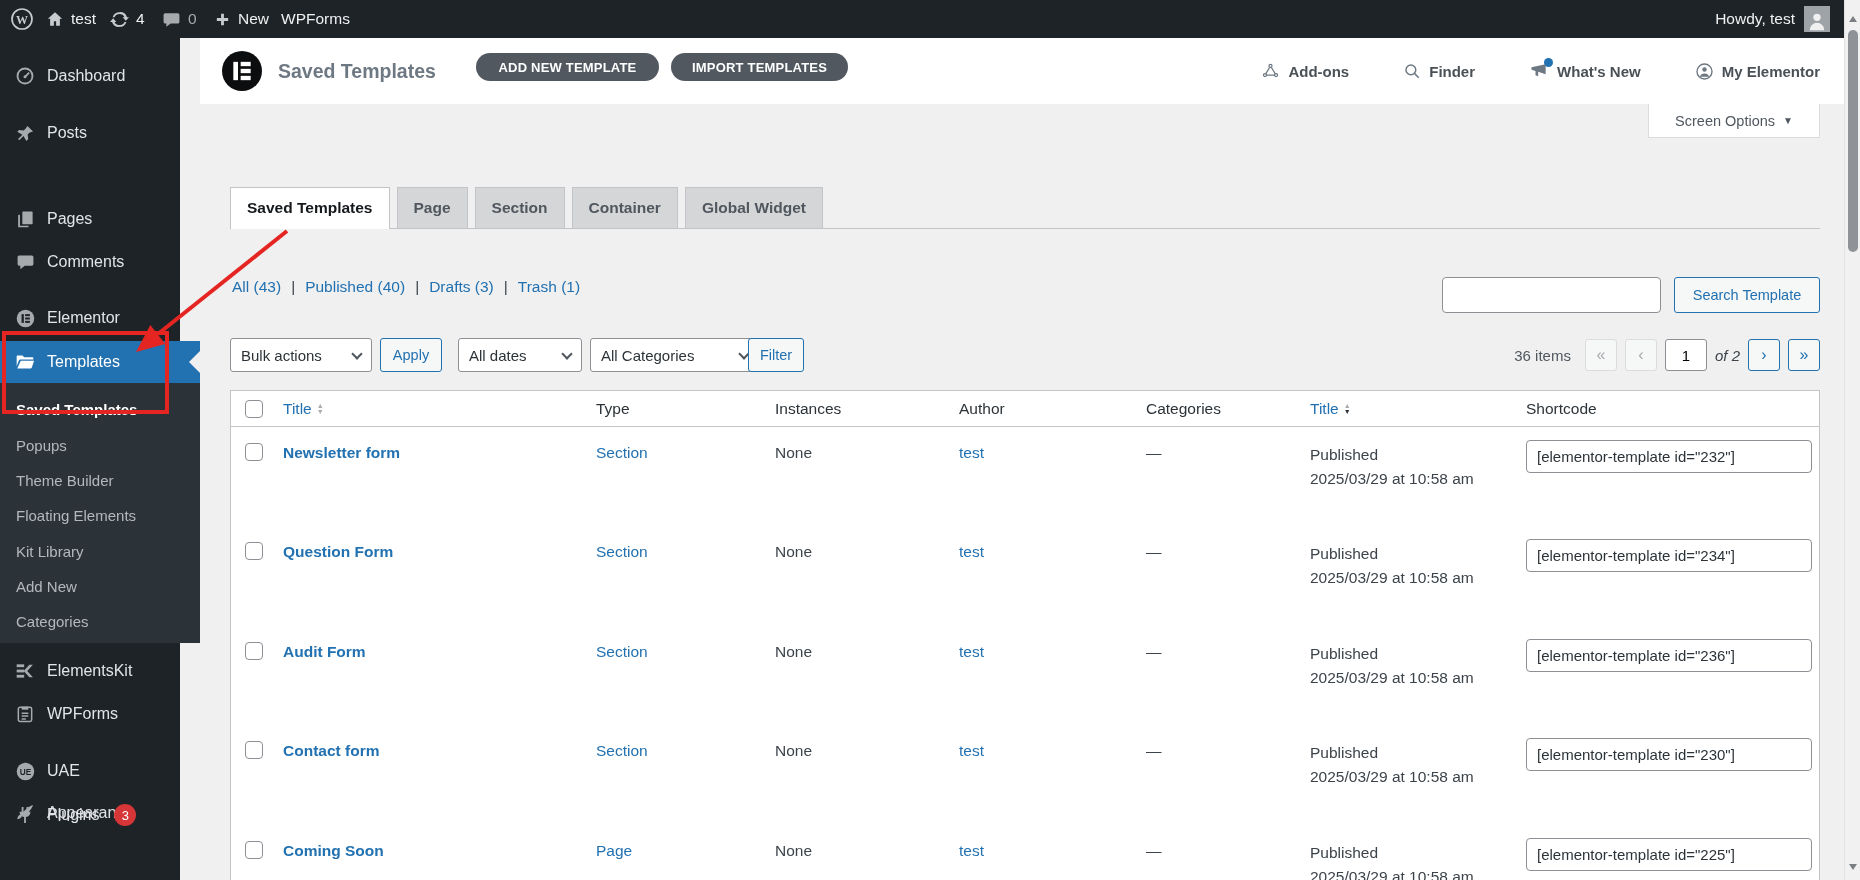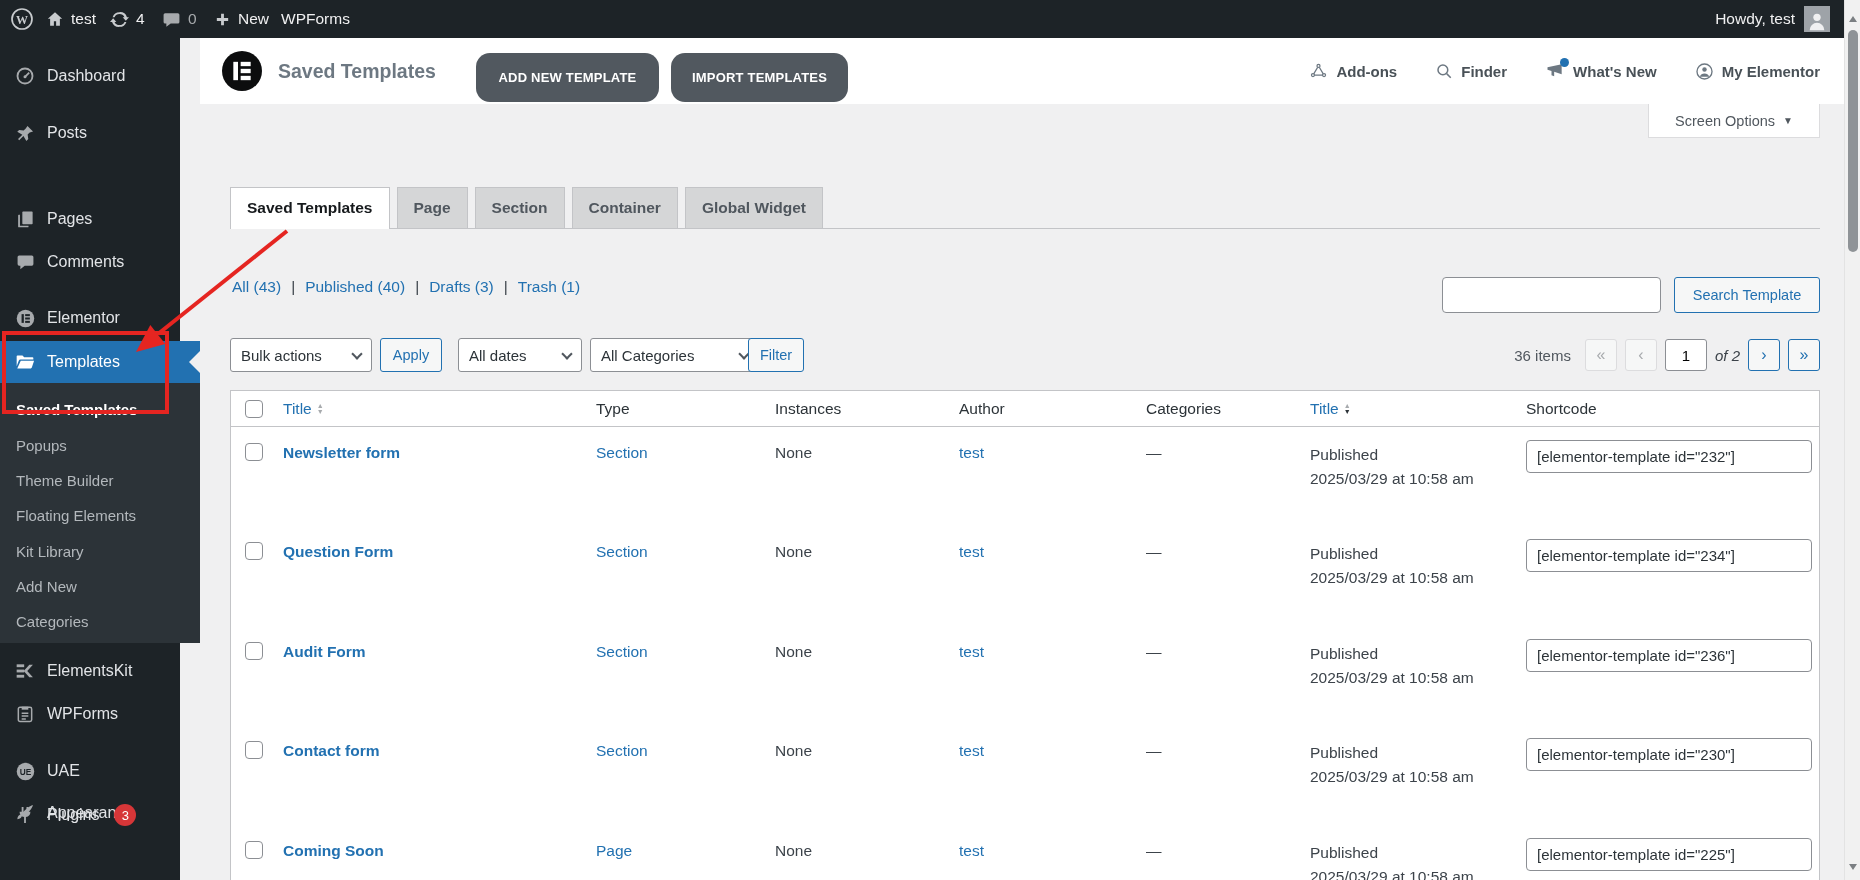--- a/index.html
+++ b/index.html
@@ -31,24 +31,24 @@
   .sub { position:absolute; left:0; width:200px; height:35px; display:flex; align-items:center;
          padding-left:16px; font-size:15px; color:#b3b8bc; cursor:pointer; }
   .sub.active { color:#fff; font-weight:700; }
   .badge { background:#d63638; color:#fff; border-radius:50%; width:22px; height:22px; font-size:13px;
            display:flex; align-items:center; justify-content:center; margin-left:4px; }
 
   
   .e-header { position:absolute; left:200px; top:38px; width:1644px; height:66px; background:#fff; z-index:10; }
   .e-logo { position:absolute; left:22px; top:13px; width:40px; height:40px; }
   .e-title { position:absolute; left:78px; top:22px; font-size:19.5px; font-weight:700; color:#6d7882; }
-  .e-btn { position:absolute; top:15px; height:49px; background:#51585f; color:#fff; border:none;
+  .e-btn { position:absolute; top:15px; height:28px; background:#51585f; color:#fff; border:none;
            font-family:"Liberation Sans",sans-serif; font-size:13px; font-weight:700; letter-spacing:.2px;
            border-radius:14px; cursor:pointer; padding:0 18px; }
-  .e-links { position:absolute; right:24px; top:0; height:66px; display:flex; align-items:center; gap:38px; }
+  .e-links { position:absolute; right:24px; top:0; height:66px; display:flex; align-items:center; gap:54px; }
   .e-link { display:flex; align-items:center; gap:8px; font-size:15px; font-weight:700; color:#495157; cursor:pointer; position:relative; }
   .e-link .ico { color:#6d7882; display:flex; position:relative; }
   .dot { position:absolute; top:-3px; right:-4px; width:9px; height:9px; border-radius:50%; background:#2271b1; }
 
   .screen-options { position:absolute; left:1648px; top:104px; width:172px; height:34px; background:#fff;
         border:1px solid #dcdcde; border-top:none; display:flex; align-items:center; justify-content:center;
         gap:8px; font-size:14.5px; color:#50575e; cursor:pointer; z-index:9; }
   .screen-options .car { font-size:10px; color:#50575e; }
 
   

